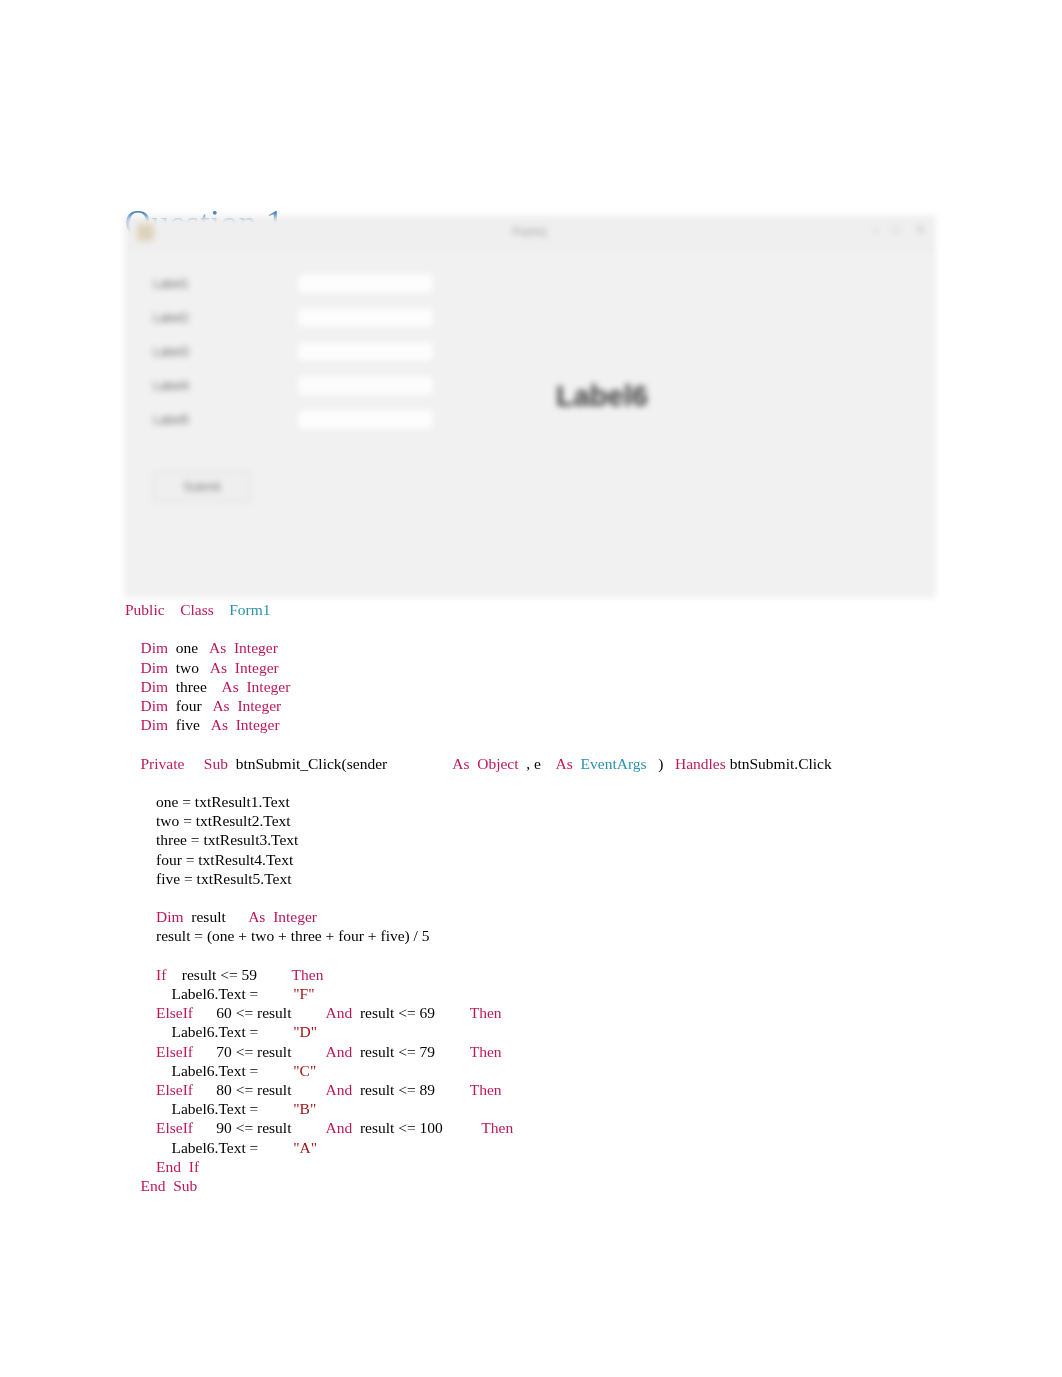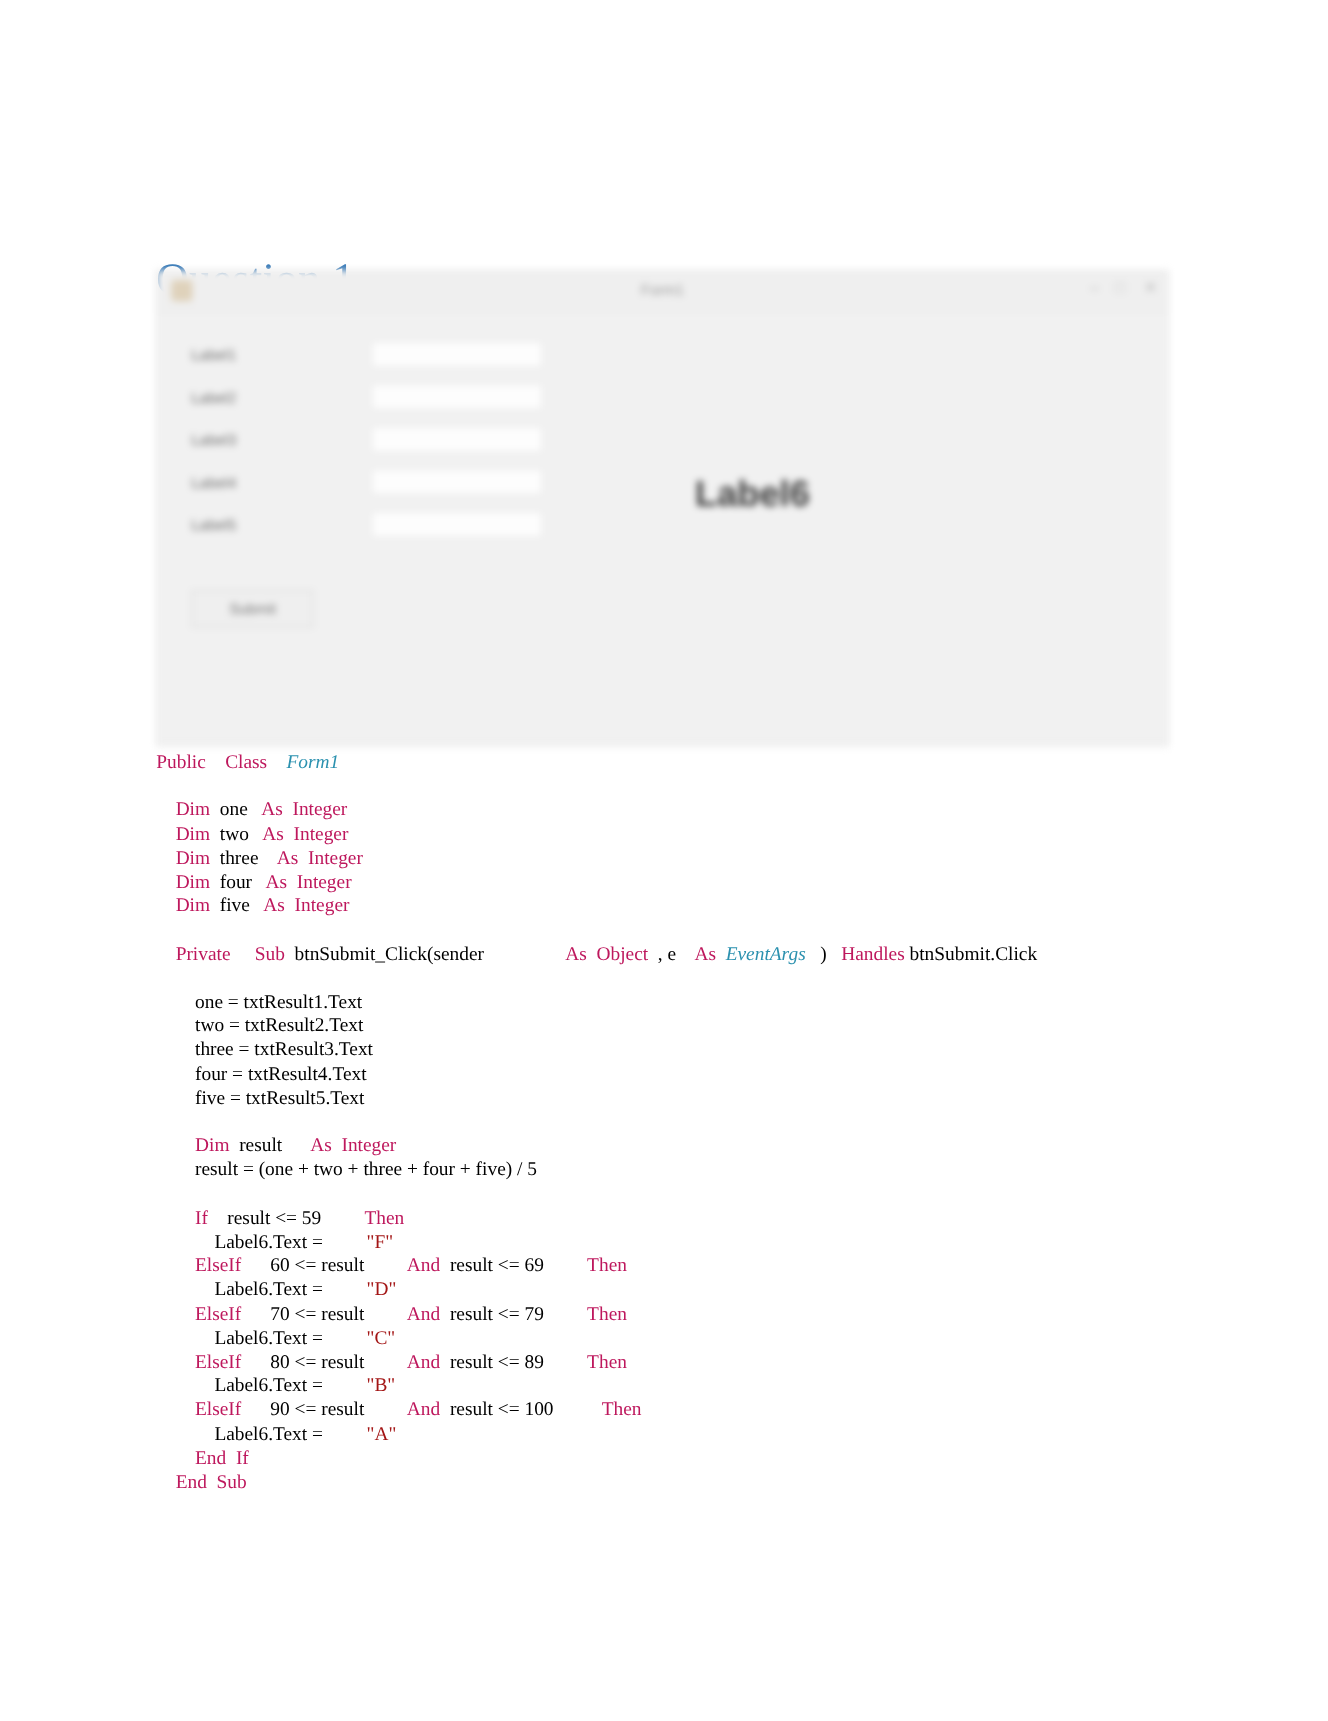--- a/index.html
+++ b/index.html
@@ -144,21 +144,21 @@
     top: 600px;
     width: 880px;
     font-family: "Liberation Serif", "DejaVu Serif", serif;
     font-size: 15.5px;
     line-height: 19.2px;
     color: #000000;
     white-space: pre-wrap;
   }
   .code .row { white-space: pre-wrap; }
   .kw  { color: #be185d; }
-  .typ { color: #2B91AF; font-style: italic; }
+  .typ { color: #2B91AF; }
   .str { color: #A31515; }
   .blank { height: 19.2px; }
 </style>
 </head>
 <body>
 
 <div class="page">
 
   <h1 class="q-title">Question 1</h1>
 

